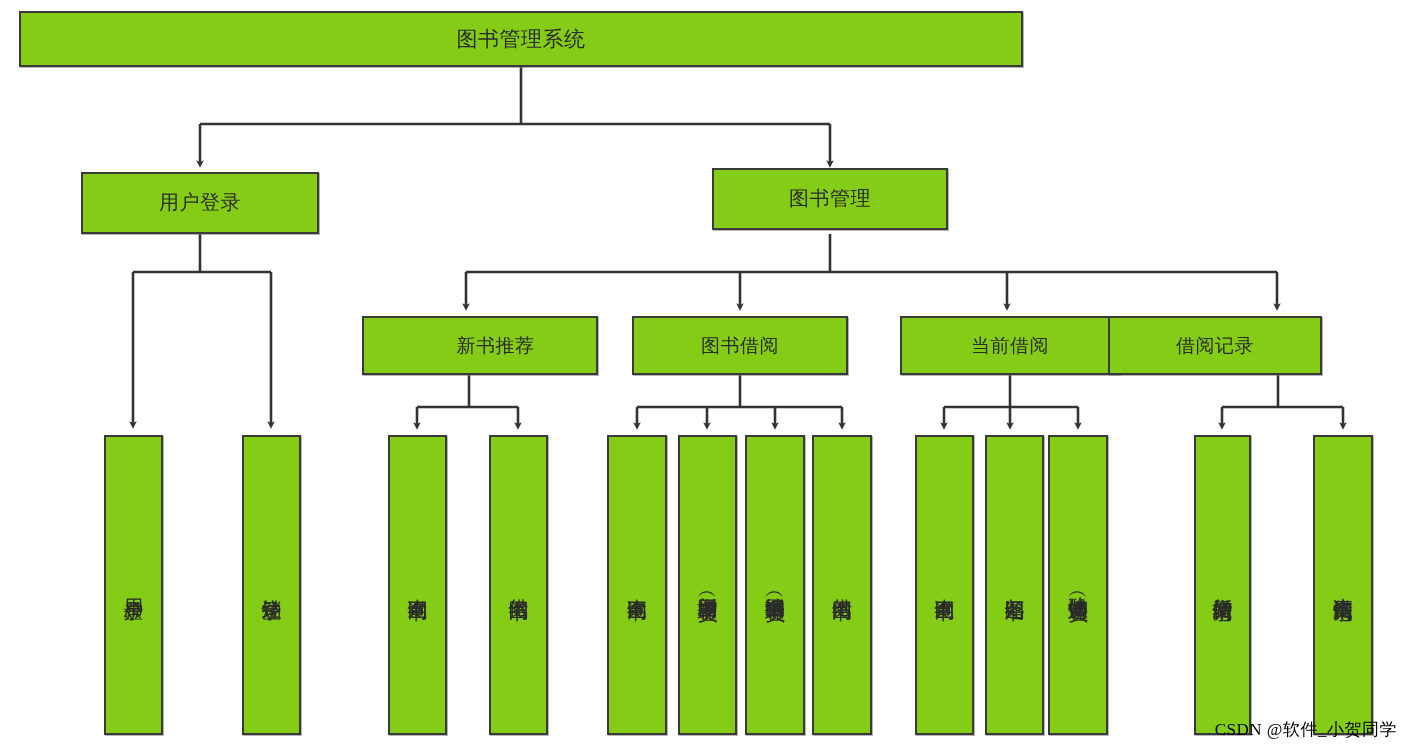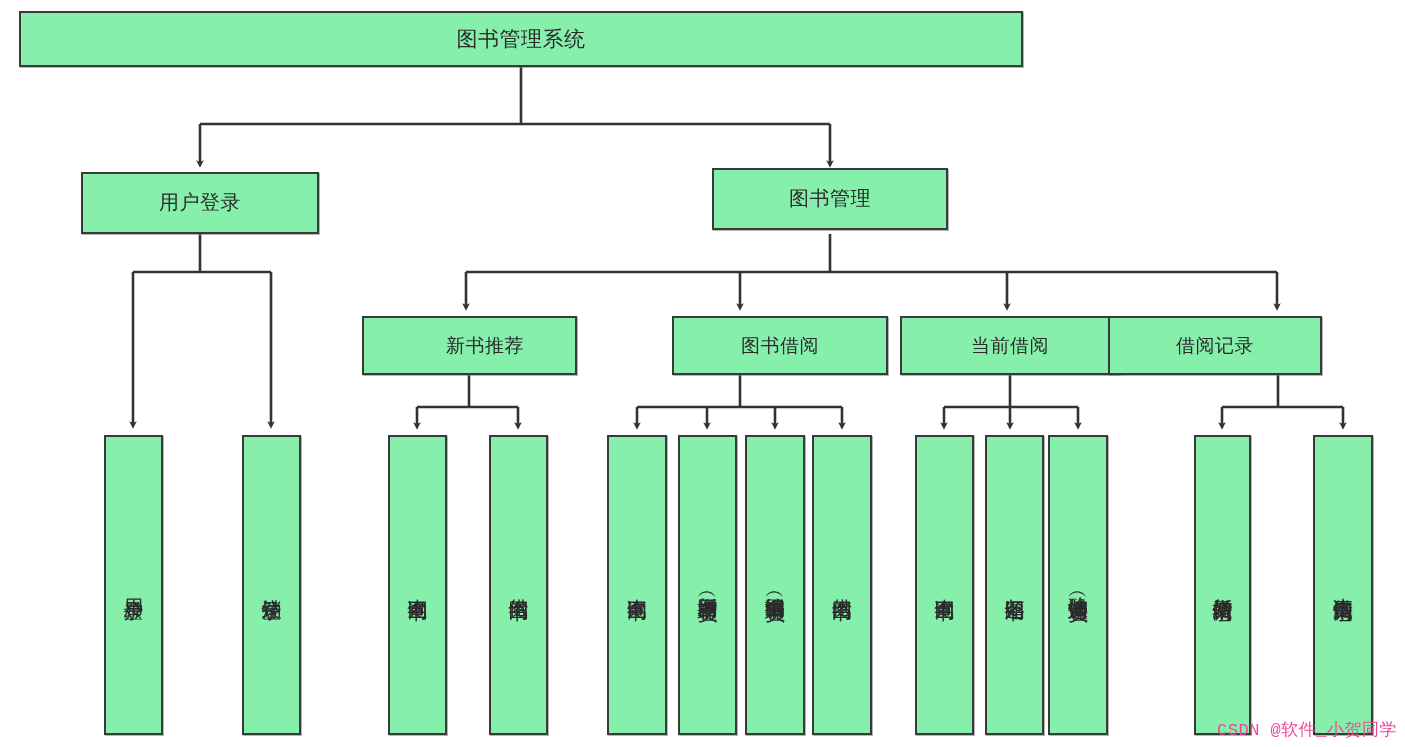--- a/index.html
+++ b/index.html
@@ -22,21 +22,21 @@
     position: absolute;
     left: 0;
     top: 0;
     width: 1405px;
     height: 747px;
     pointer-events: none;
   }
   .node {
     position: absolute;
     box-sizing: border-box;
-    background: #86efac;
+    background: #84cc16;
     border: 2px solid #3a3a3a;
     display: flex;
     align-items: center;
     justify-content: center;
     box-shadow: 1px 1px 0 rgba(120,120,120,0.55);
   }
   .node .label {
     color: #2b2b2b;
     text-align: center;
     line-height: 1.18;
@@ -62,24 +62,24 @@
     line-height: 1.16;
     letter-spacing: 1px;
     max-height: 286px;
     white-space: normal;
   }
   #watermark {
     position: absolute;
     right: 8px;
     bottom: 6px;
     font-size: 17px;
-    color: #ec4899;
+    color: #000000;
     letter-spacing: 0.5px;
     white-space: nowrap;
-    font-family: Liberation Mono, monospace;
+    font-family: Liberation Serif, serif;
   }
 </style>
 </head>
 <body>
 
 <div id="diagram-root">
 
   <svg id="edge-layer" viewBox="0 0 1405 747" xmlns="http://www.w3.org/2000/svg">
     <defs>
       <marker id="arrow" markerWidth="10" markerHeight="10" refX="4.2" refY="4" orient="auto" markerUnits="userSpaceOnUse">
@@ -138,24 +138,24 @@
     <span class="label">图书管理系统</span>
   </div>
 
   <div class="node node-l1" style="left:81px; top:172px; width:238px; height:62px;">
     <span class="label">用户登录</span>
   </div>
   <div class="node node-l1" style="left:712px; top:168px; width:236px; height:62px;">
     <span class="label">图书管理</span>
   </div>
 
-  <div class="node node-l2" style="left:362px; top:316px; width:215px; height:59px;padding-left:31px;">
+  <div class="node node-l2" style="left:362px; top:316px; width:236px; height:59px;padding-left:31px;">
     <span class="label">新书推荐</span>
   </div>
-  <div class="node node-l2" style="left:632px; top:316px; width:216px; height:59px;margin-left:40px;">
+  <div class="node node-l2" style="left:632px; top:316px; width:216px; height:59px;">
     <span class="label">图书借阅</span>
   </div>
   <div class="node node-l2" style="left:900px; top:316px; width:220px; height:59px;">
     <span class="label">当前借阅</span>
   </div>
   <div class="node node-l2" style="left:1108px; top:316px; width:214px; height:59px;">
     <span class="label">借阅记录</span>
   </div>
 
   <div class="node node-leaf" style="left:104px; top:435px; width:59px; height:300px;">

